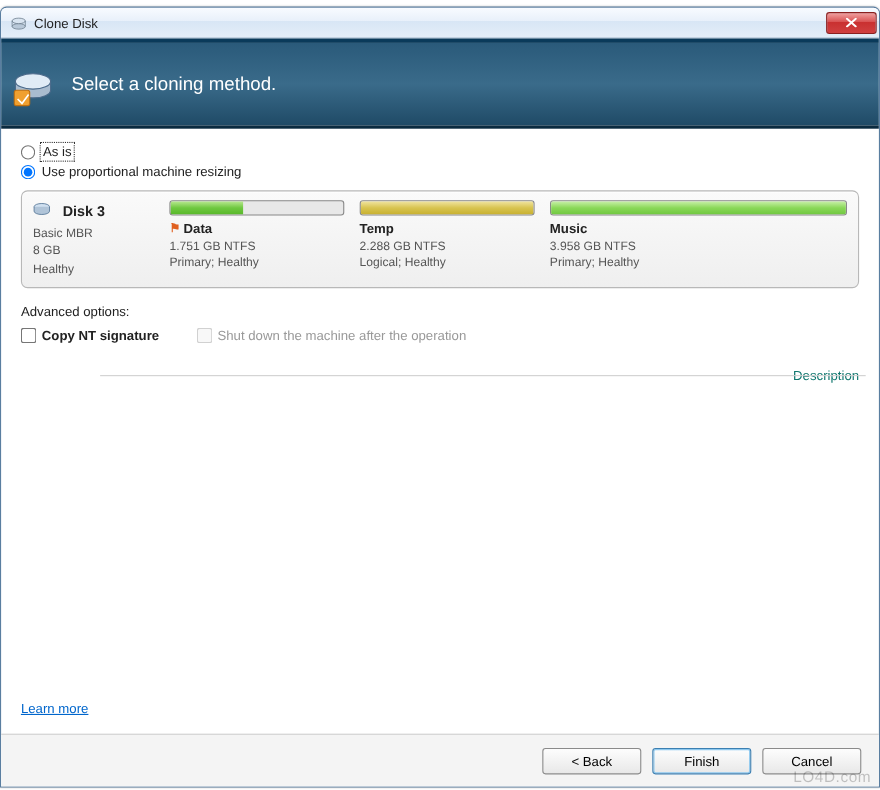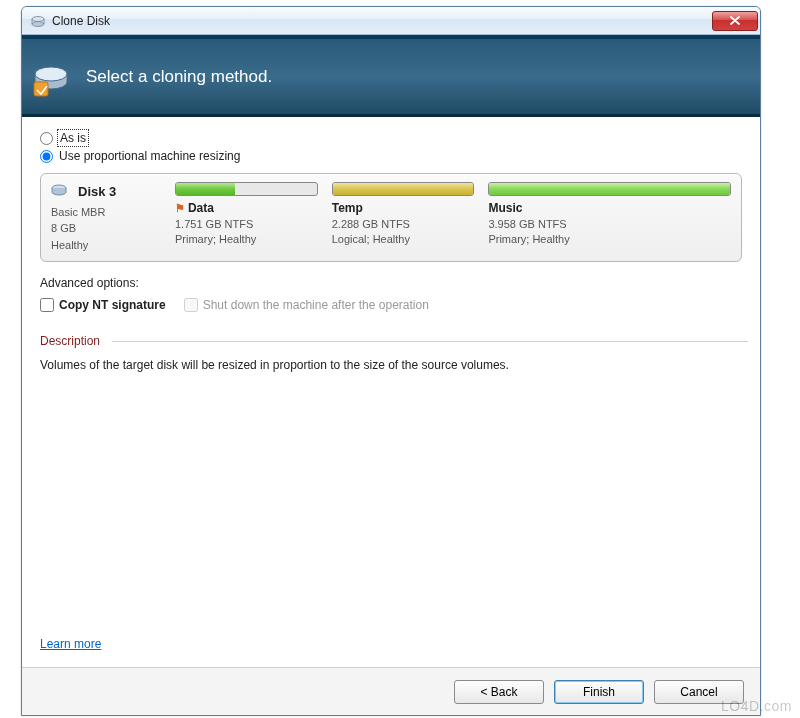--- a/index.html
+++ b/index.html
@@ -11,28 +11,27 @@
     background: #fff;
     width: 800px;
     height: 718px;
     overflow: hidden;
     position: relative;
   }
   .window {
     position: absolute;
     top: 6px;
     left: 0;
-    width: 740px;
+    width: 800px;
     height: 710px;
     border: 1px solid #5a7ea0;
     border-radius: 6px 6px 0 0;
     background: #fff;
     box-shadow: 0 0 2px rgba(0,0,0,0.2);
     overflow: hidden;
-    margin-left: 21px;
   }
   .titlebar {
     height: 28px;
     background: linear-gradient(to bottom, #f8fbff 0%, #e8f0fa 45%, #d8e6f5 46%, #e4eef8 100%);
     border-bottom: 1px solid #a0b8d0;
     display: flex;
     align-items: center;
     padding: 0 2px 0 8px;
   }
   .title-icon {
@@ -169,41 +168,42 @@
   }
   .advanced-label {
     margin-top: 14px;
     font-size: 12px;
     color: #222;
   }
   .checkbox-row {
     margin-top: 8px;
     display: flex;
     align-items: center;
-    gap: 18px;
+    gap: 34px;
     font-size: 12px;
   }
   .checkbox-row label {
     display: flex;
     align-items: center;
     gap: 5px;
   }
   .checkbox-row input[type=checkbox] {
     width: 14px; height: 14px; margin: 0;
   }
   .cb-bold { font-weight: bold; color: #222; }
   .cb-disabled { color: #999; }
   .desc-section {
     margin-top: 22px;
   }
   .desc-header {
     font-size: 12px;
-    color: #7f1d1d;
+    color: #0f766e;
     position: relative;
     margin-bottom: 10px;
+    text-align: right;
   }
   .desc-header::after {
     content: "";
     position: absolute;
     left: 72px;
     right: -6px;
     top: 50%;
     height: 1px;
     background: #d0d0d0;
   }
@@ -365,21 +365,20 @@
         <span class="cb-bold">Copy NT signature</span>
       </label>
       <label>
         <input type="checkbox" disabled="" style="">
         <span class="cb-disabled">Shut down the machine after the operation</span>
       </label>
     </div>
 
     <div class="desc-section">
       <div class="desc-header">Description</div>
-      <div class="desc-text">Volumes of the target disk will be resized in proportion to the size of the source volumes.</div>
     </div>
 
   </div>
 
   <a class="learn-more">Learn more</a>
 
   <div class="button-bar">
     <button class="btn">&lt; Back</button>
     <button class="btn default">Finish</button>
     <button class="btn">Cancel</button>

